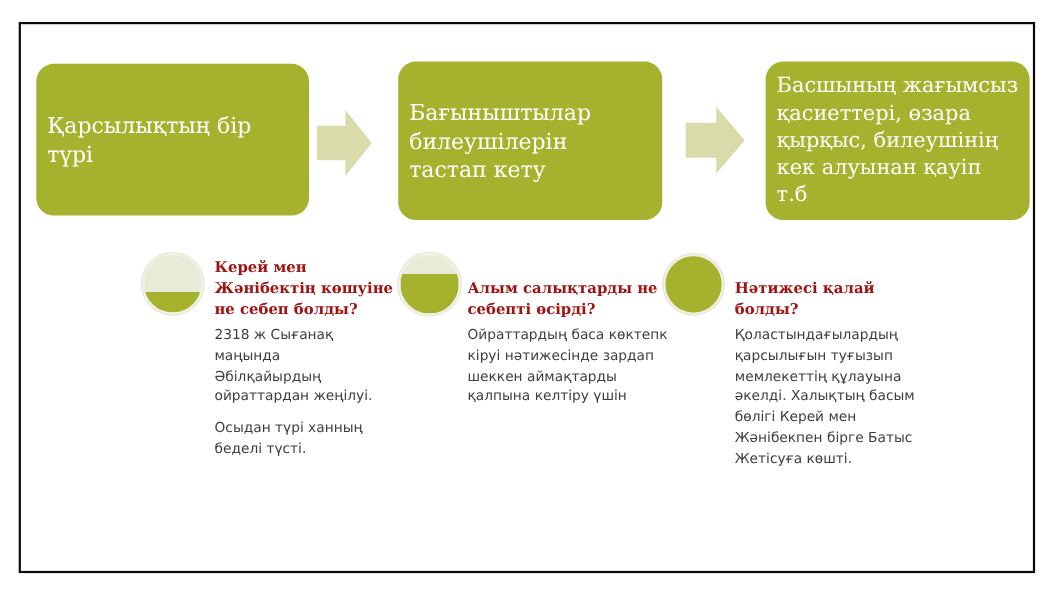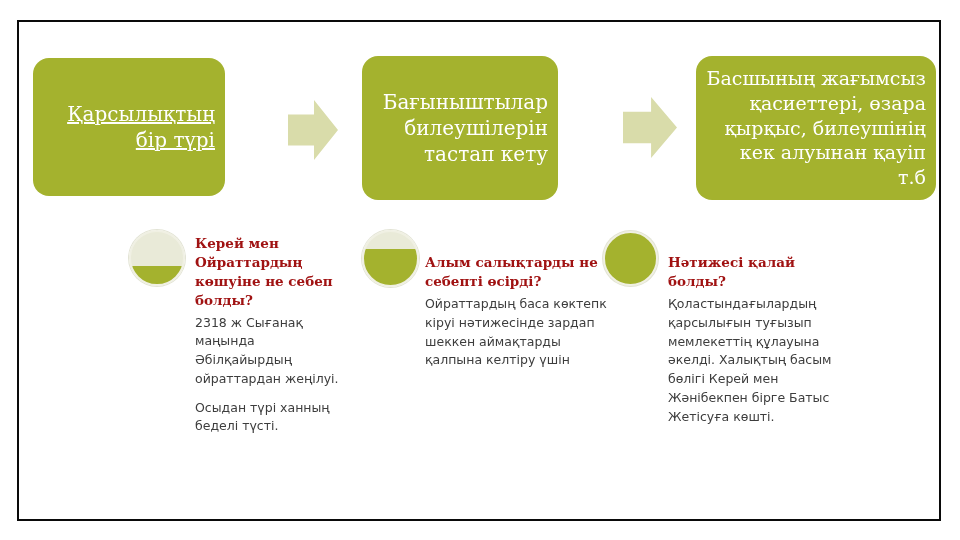--- a/index.html
+++ b/index.html
@@ -22,26 +22,26 @@
   
   .flow-box {
     position: absolute;
     box-sizing: border-box;
     background: var(--box-green, #a4b22e);
     border-radius: 16px;
     color: #ffffff;
     font-family: "DejaVu Serif", "Liberation Serif", serif;
     font-size: 20px;
     line-height: 1.3;
-    text-align: right;
+    text-align: left;
     display: flex; align-items: center; justify-content: center;
     padding: 20px 10px;
   }
-  .box1 { left: 14px;  top: 36px; width: 192px; height: 138px; text-decoration: underline; }
-  .box2 { left: 343px; top: 34px; width: 196px; height: 144px; }
+  .box1 { left: 14px;  top: 36px; width: 248px; height: 138px; }
+  .box2 { left: 343px; top: 34px; width: 240px; height: 144px; }
   .box3 { left: 677px; top: 34px; width: 240px; height: 144px; font-size: 19px; }
 
   
   .block-arrow {
     position: absolute;
     background: var(--arrow-green, #d9dcaa);
     clip-path: polygon(0 24%, 52% 24%, 52% 0, 100% 50%, 52% 100%, 52% 76%, 0 76%);
   }
   .arrow1 { left: 269px; top: 78px; width: 50px; height: 60px; }
   .arrow2 { left: 604px; top: 75px; width: 54px; height: 61px; }
@@ -116,21 +116,21 @@
     <div class="flow-box box3">
       <span>Басшының жағымсыз қасиеттері, өзара қырқыс, билеушінің кек алуынан қауіп т.б</span>
     </div>
 
     <div class="progress-circle circle1"></div>
     <div class="progress-circle circle2"></div>
     <div class="progress-circle circle3"></div>
 
     <div class="col col1">
       <div class="head-wrap">
-        <h3>Керей мен Ойраттардың көшуіне не себеп болды?</h3>
+        <h3>Керей мен Жәнібектің көшуіне не себеп болды?</h3>
       </div>
       <p>2318 ж Сығанақ маңында Әбілқайырдың ойраттардан жеңілуі.</p>
       <p>Осыдан түрі ханның беделі түсті.</p>
     </div>
 
     <div class="col col2">
       <div class="head-wrap">
         <h3>Алым салықтарды не себепті өсірді?</h3>
       </div>
       <p>Ойраттардың баса көктепк кіруі нәтижесінде зардап шеккен аймақтарды қалпына келтіру үшін</p>

